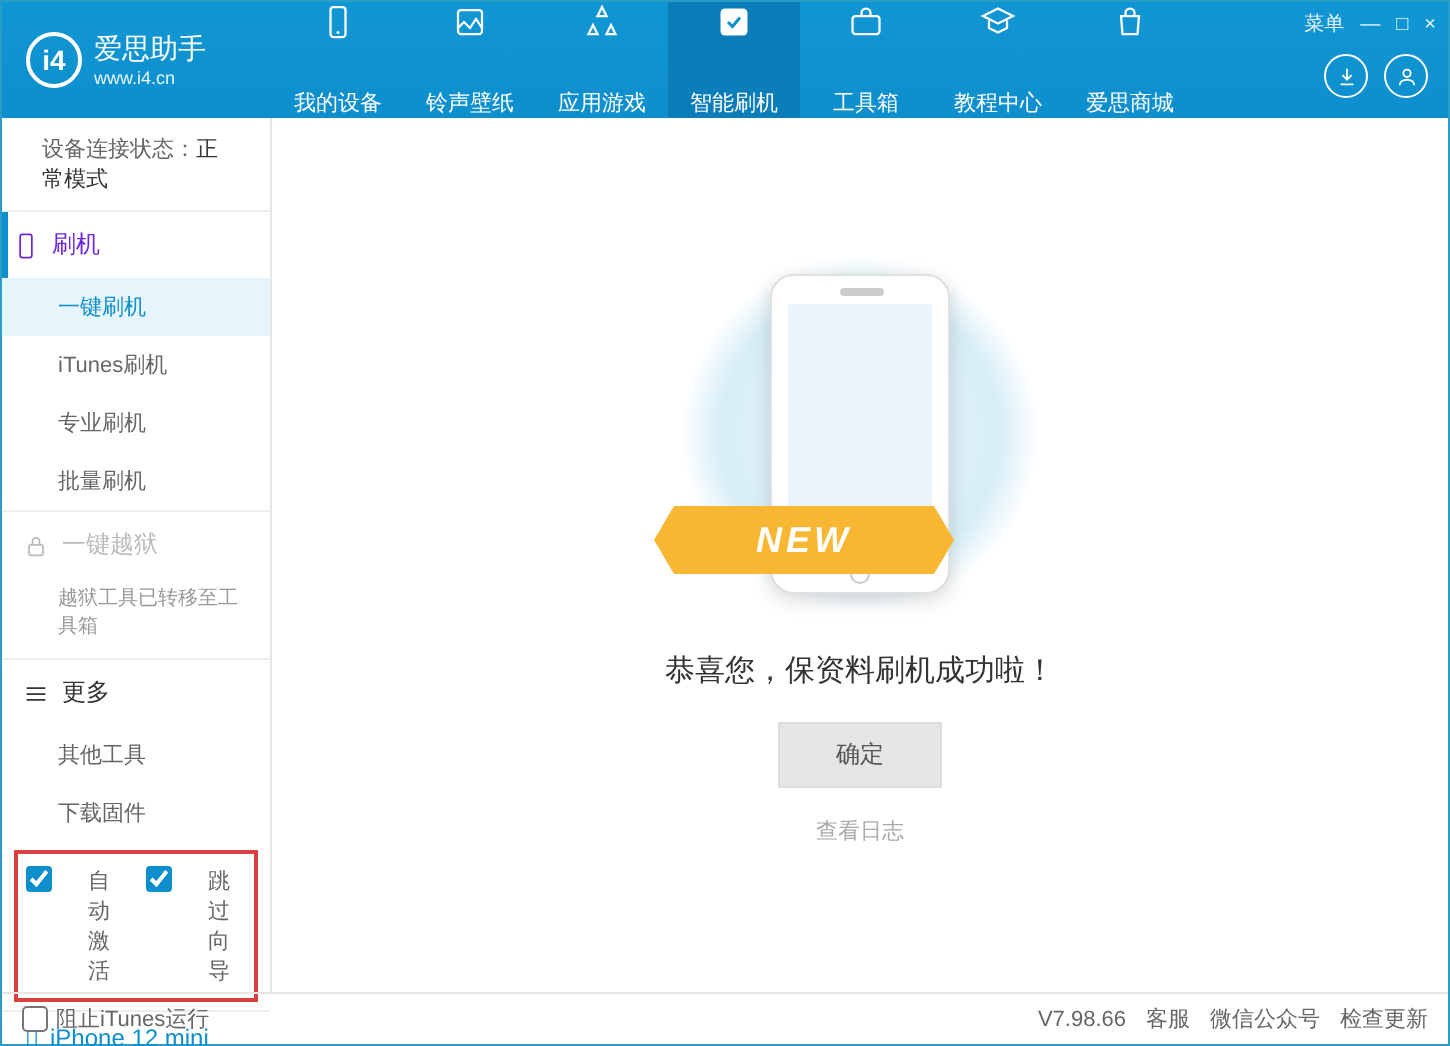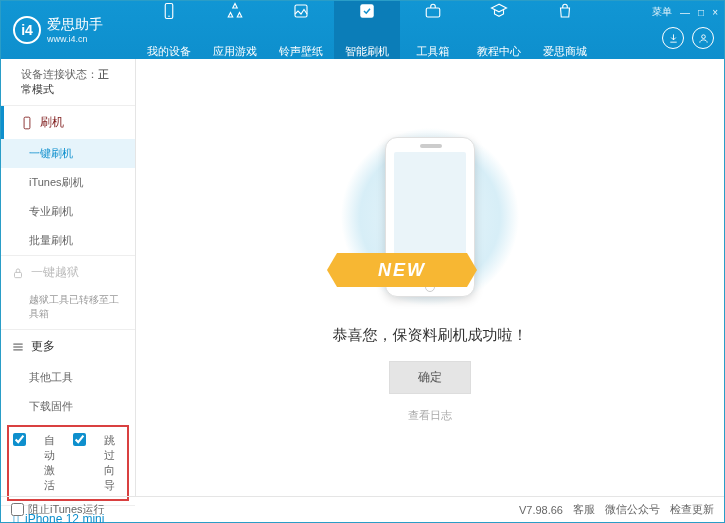--- a/index.html
+++ b/index.html
@@ -20,21 +20,21 @@
 .win-controls span{font-size:10px;cursor:pointer;opacity:.9}
 .circle-btns{position:absolute;right:10px;top:26px;display:flex;gap:8px}
 .circle-btn{width:22px;height:22px;border:1.5px solid #fff;border-radius:50%;display:flex;align-items:center;justify-content:center;cursor:pointer}
 .circle-btn svg{width:11px;height:11px;fill:#fff}
 .body{flex:1;display:flex;min-height:0}
 .sidebar{width:135px;border-right:1px solid #e5e5e5;display:flex;flex-direction:column;font-size:12px;color:#666}
 .status-row{padding:8px 20px;font-size:11px;color:#666}
 .status-val{color:#333}
 .side-section{border-top:1px solid #eee}
 .side-head{display:flex;align-items:center;padding:8px 10px;gap:6px;color:#333;cursor:pointer}
-.side-head.active{color:#7f1d1d;border-left:3px solid #0e8fcd;padding-left:16px}
+.side-head.active{color:#6d28d9;border-left:3px solid #0e8fcd;padding-left:2px}
 .side-head svg{width:14px;height:14px;fill:currentColor}
 .side-sub{padding:7px 10px 7px 28px;cursor:pointer;color:#666;font-size:11px}
 .side-sub.active{background:#e6f4fb;color:#0e8fcd}
 .side-note{padding:4px 10px 8px 28px;font-size:10px;color:#999;line-height:1.4}
 .checkbox-row{border:2px solid #d94040;margin:4px 6px;padding:6px 4px;display:flex;gap:10px;font-size:11px}
 .chk{display:flex;align-items:flex-start;gap:18px;cursor:pointer}
 .chk input{accent-color:#0e8fcd;cursor:pointer}
 .device-row{padding:6px 10px;border-top:1px solid #eee}
 .device-name{color:#0e8fcd;font-size:12px;display:flex;align-items:center;gap:4px}
 .device-name svg{width:10px;height:14px;fill:#0e8fcd}
@@ -75,33 +75,33 @@
             <svg viewBox="0 0 24 24">
               <rect x="7" y="2" width="10" height="20" rx="2" fill="none" stroke="#fff" stroke-width="1.5"></rect>
               <circle cx="12" cy="19" r="1"></circle>
             </svg>
           </div>
           <span>我的设备</span>
         </div>
       <div class="nav-item">
           <div class="nav-icon">
             <svg viewBox="0 0 24 24">
-              <path d="M12 2l3 6h-6z M6 14l3 6H3z M18 14l3 6h-6z" fill="none" stroke="#fff" stroke-width="1.5"></path>
-            </svg>
-          </div>
-          <span>应用游戏</span>
-        </div>
-      <div class="nav-item">
-          <div class="nav-icon">
-            <svg viewBox="0 0 24 24">
               <rect x="4" y="4" width="16" height="16" rx="2" fill="none" stroke="#fff" stroke-width="1.5"></rect>
               <path d="M4 16l4-4 4 4 4-6 4 6" fill="none" stroke="#fff" stroke-width="1.5"></path>
             </svg>
           </div>
           <span>铃声壁纸</span>
+        </div>
+      <div class="nav-item">
+          <div class="nav-icon">
+            <svg viewBox="0 0 24 24">
+              <path d="M12 2l3 6h-6z M6 14l3 6H3z M18 14l3 6h-6z" fill="none" stroke="#fff" stroke-width="1.5"></path>
+            </svg>
+          </div>
+          <span>应用游戏</span>
         </div>
       <div class="nav-item active">
           <div class="nav-icon">
             <svg viewBox="0 0 24 24">
               <rect x="3" y="3" width="18" height="18" rx="3" fill="#fff"></rect>
               <path d="M8 12l3 3 5-6" stroke="#0e8fcd" stroke-width="2" fill="none"></path>
             </svg>
           </div>
           <span>智能刷机</span>
         </div>

